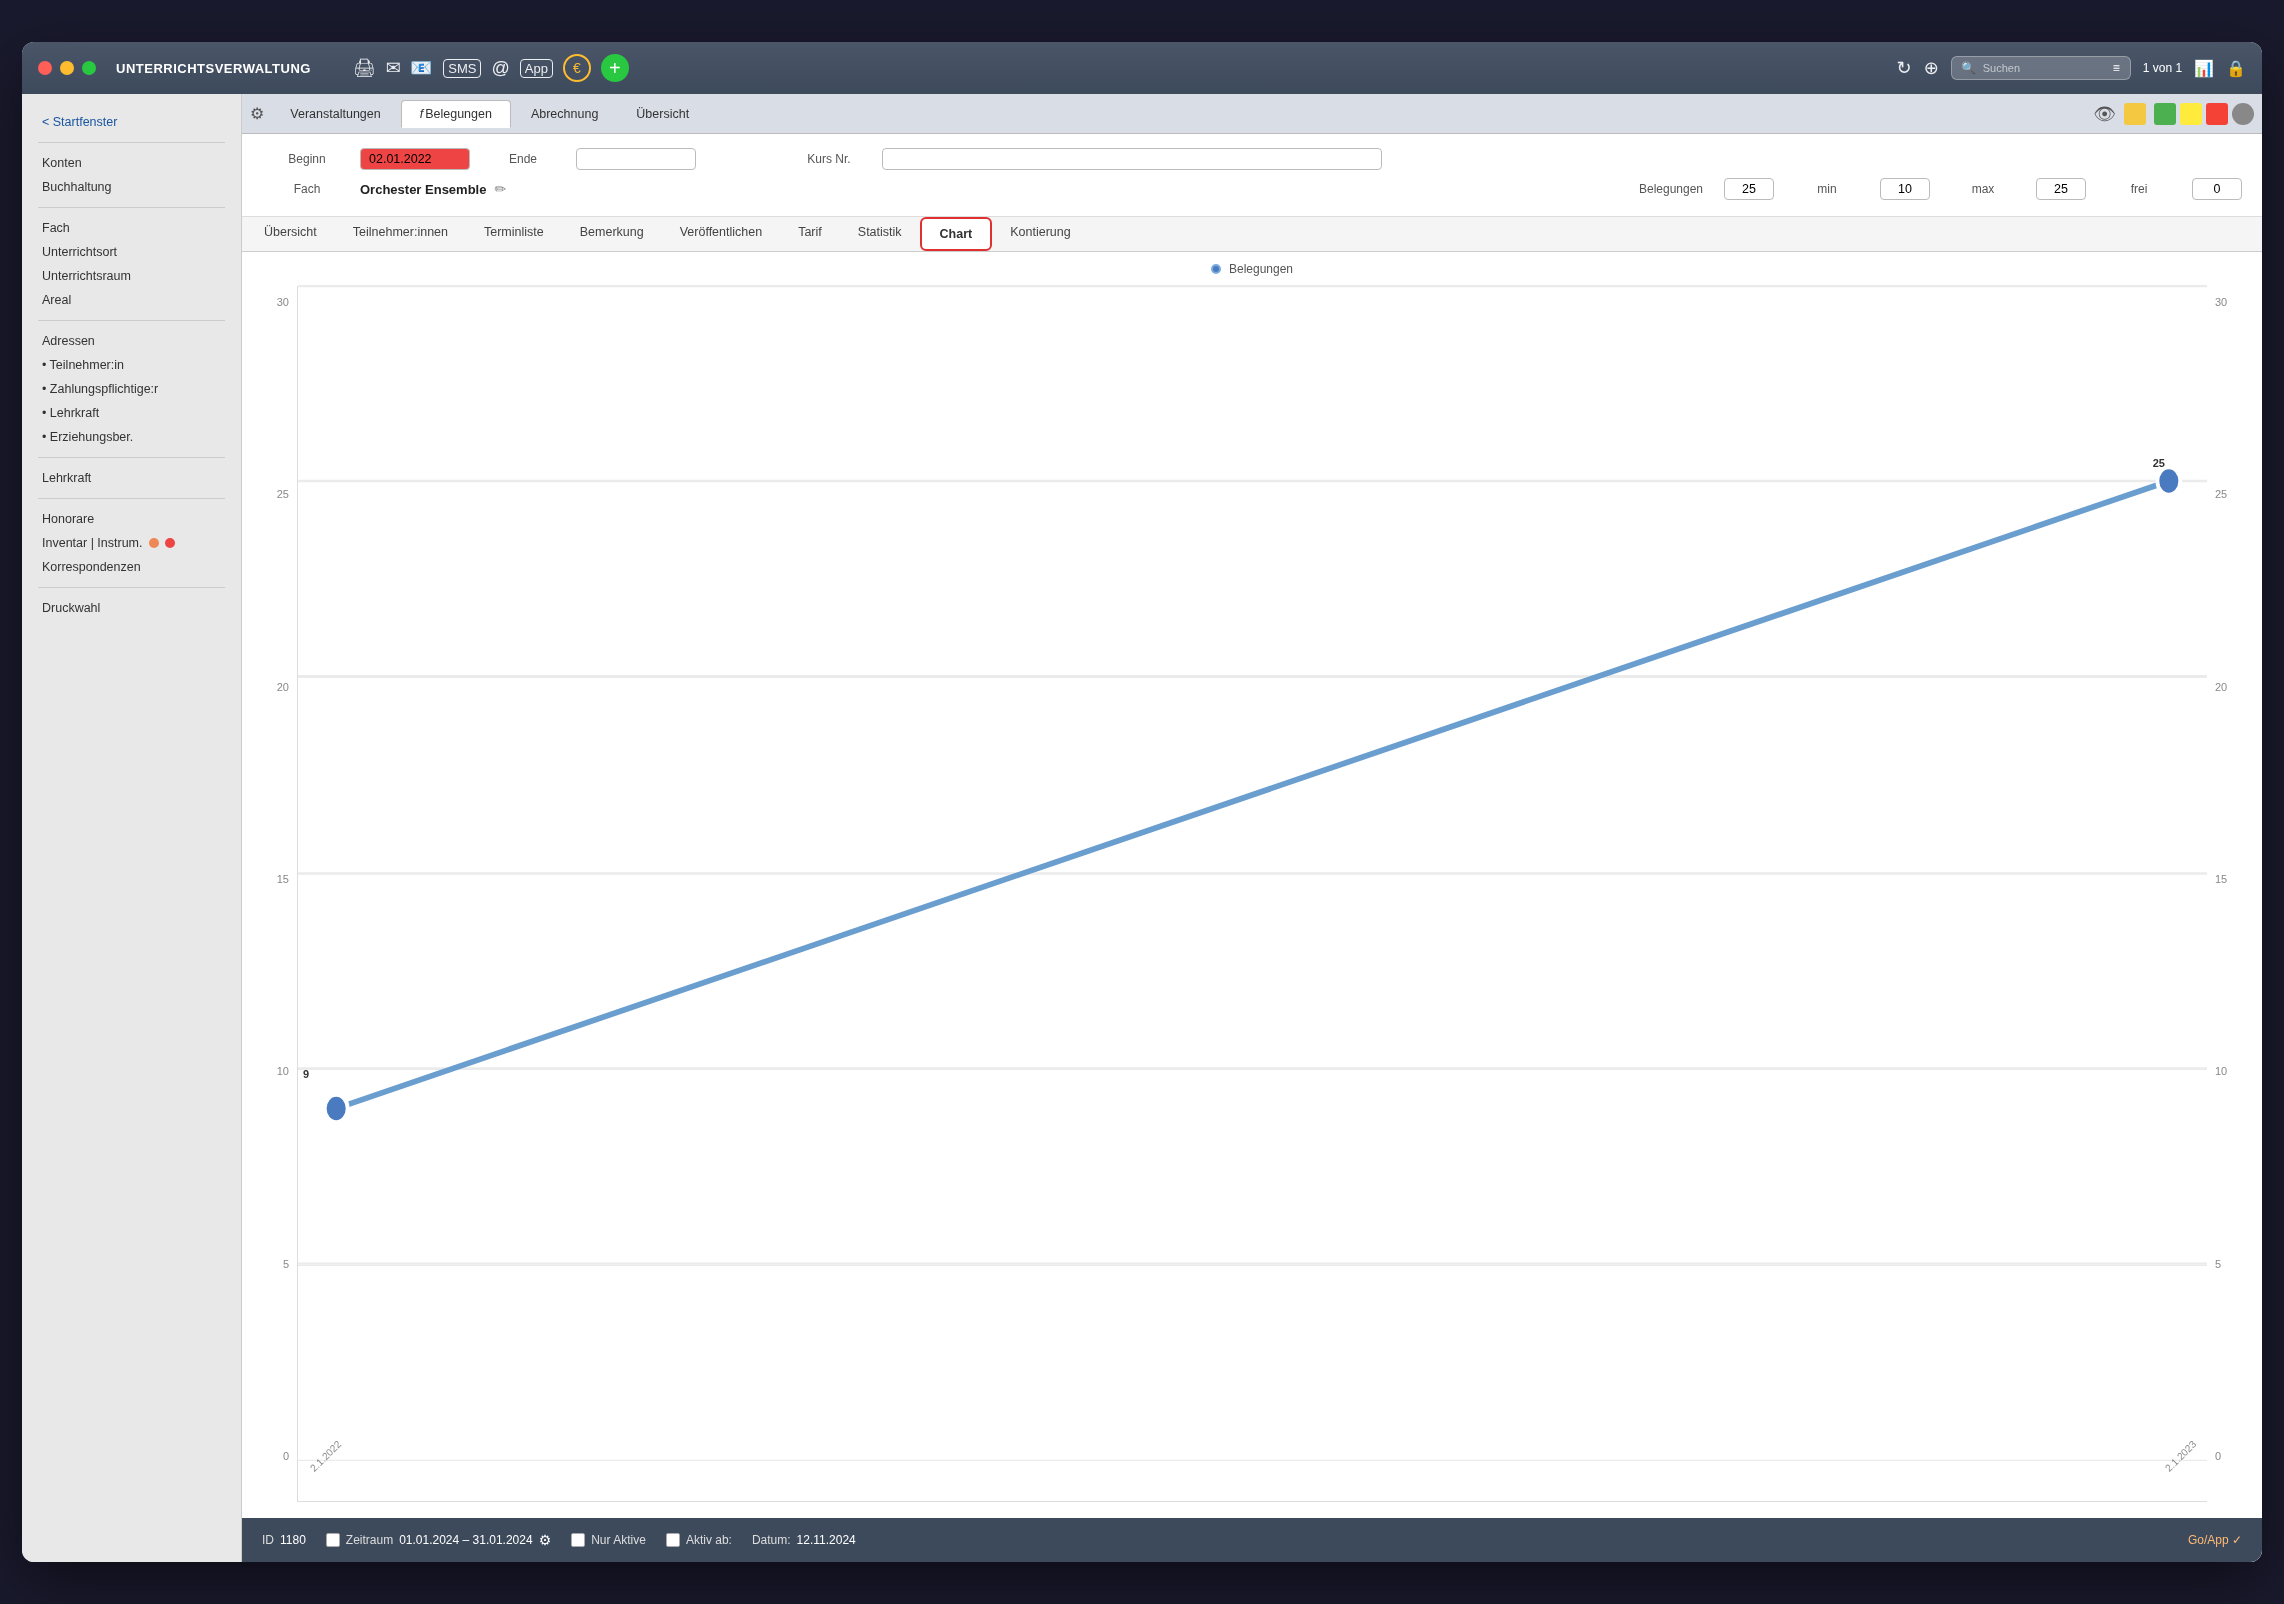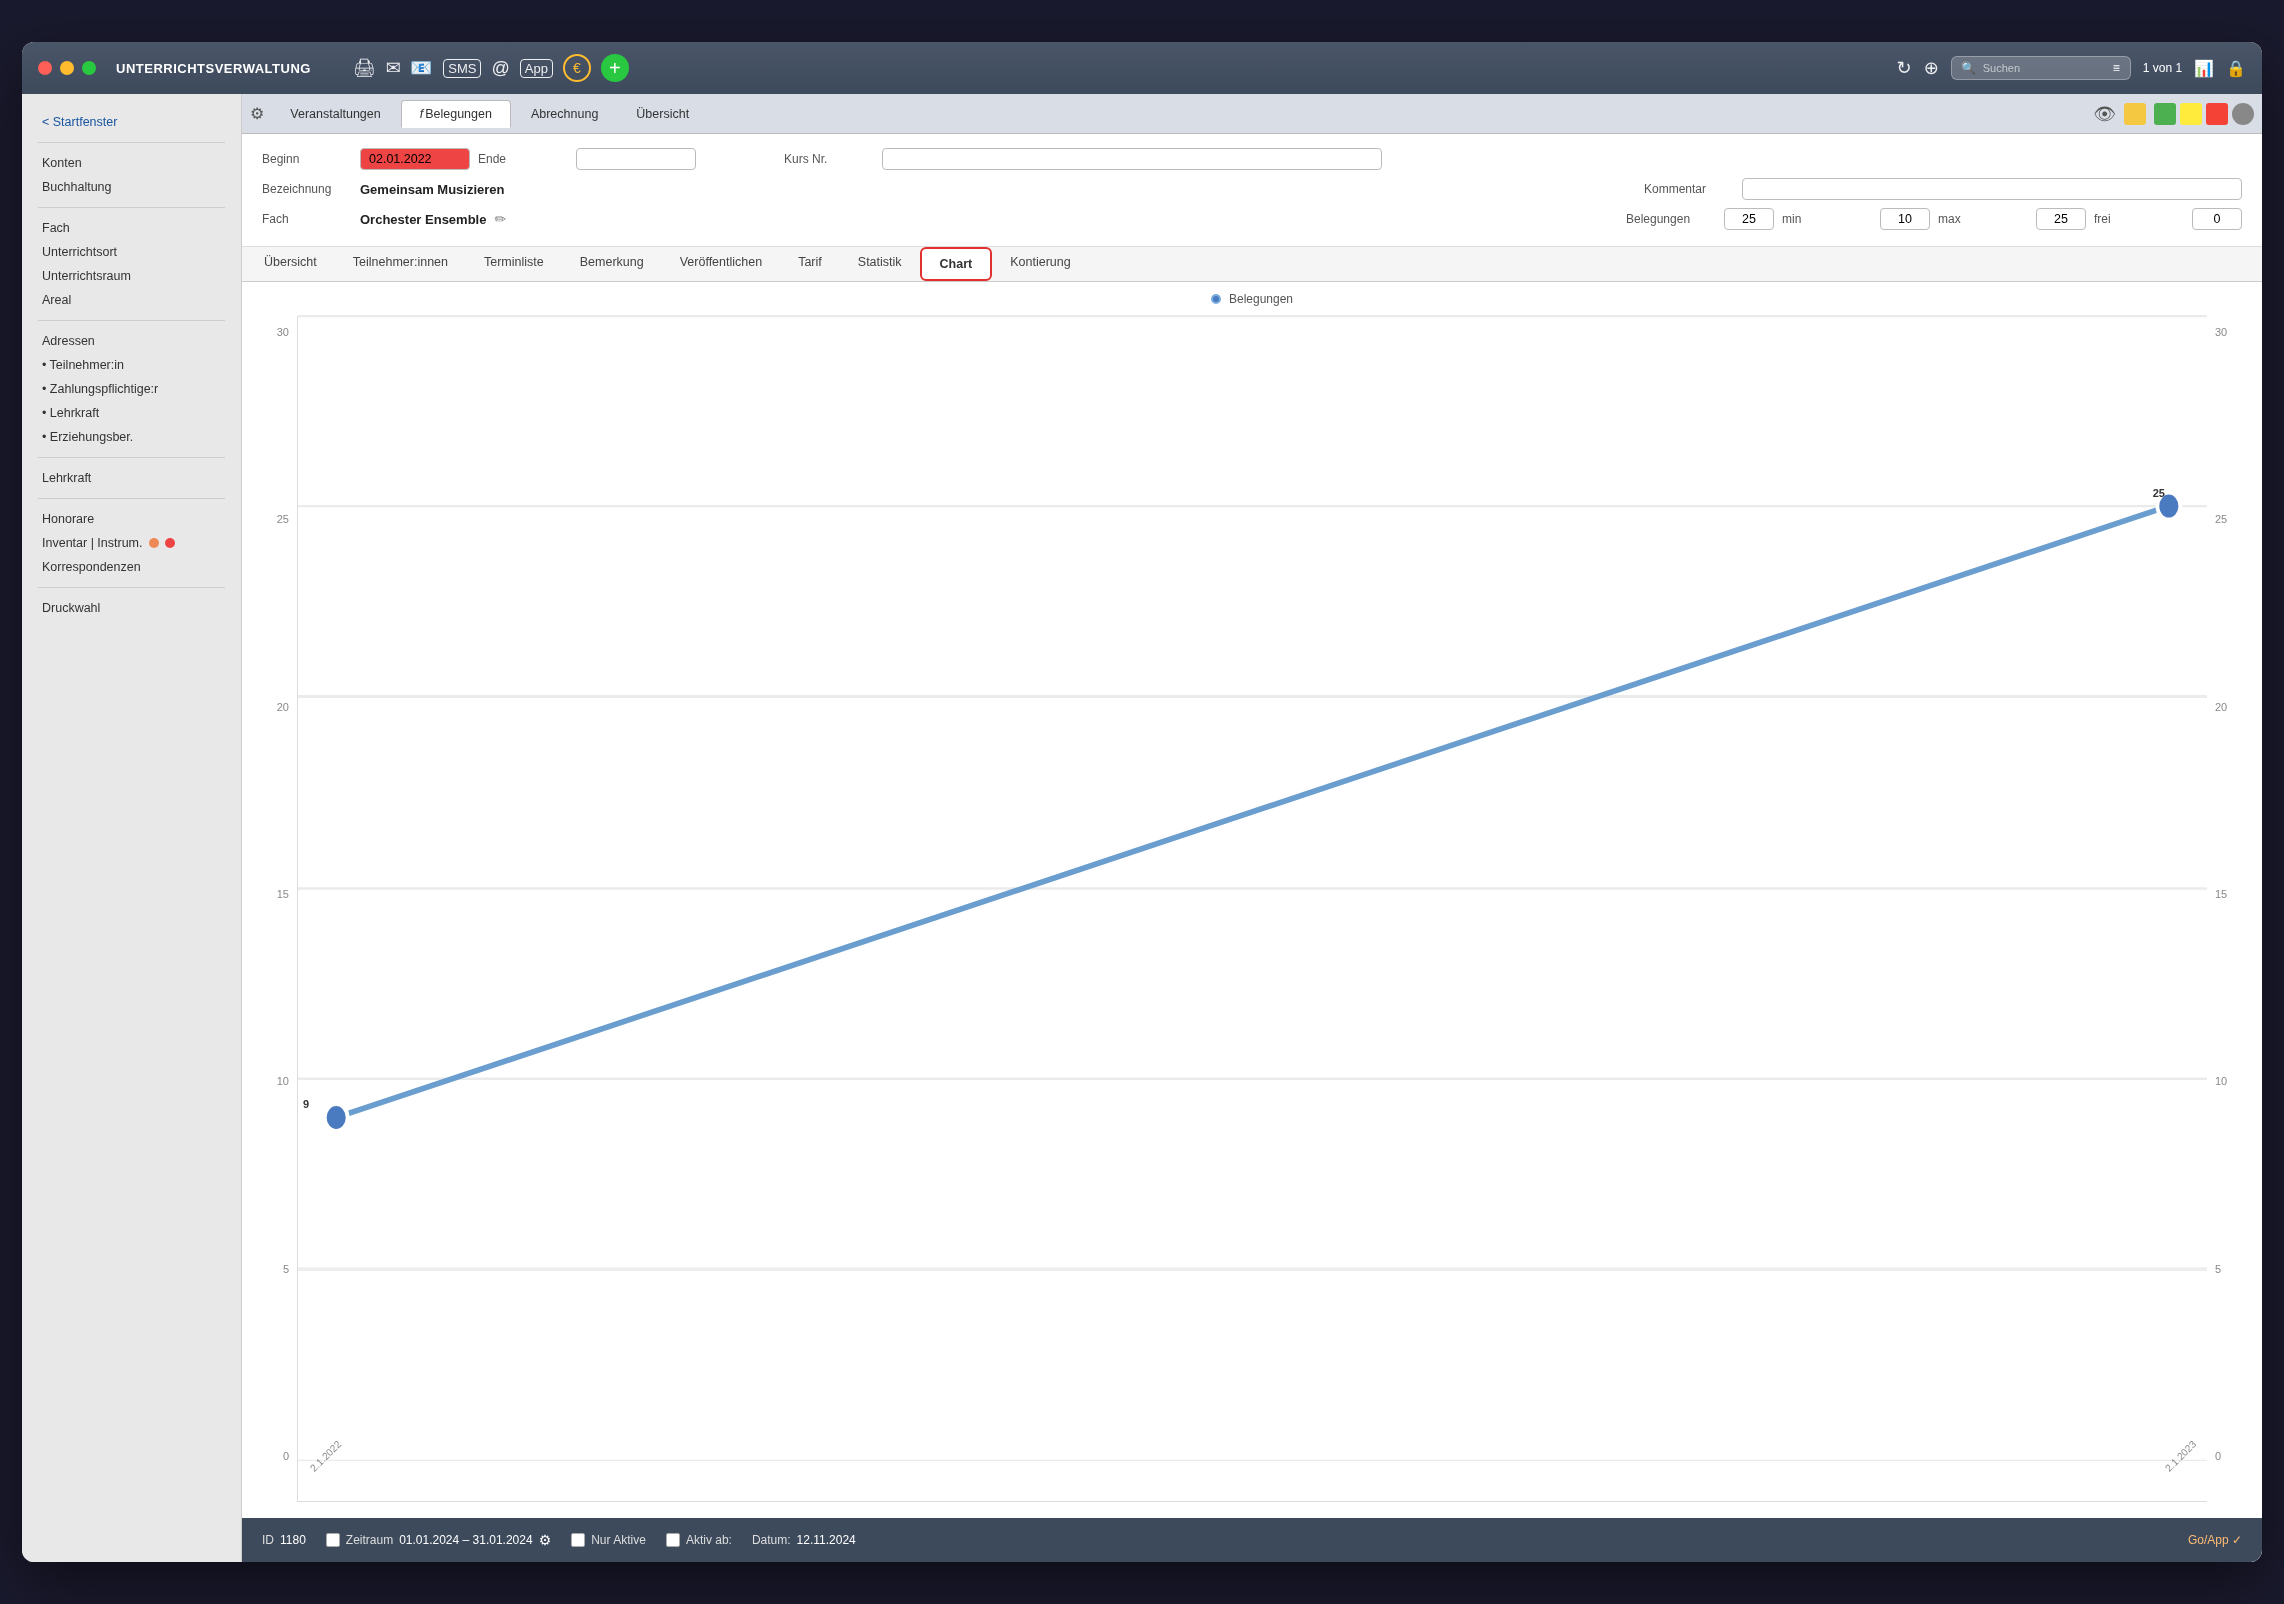--- a/index.html
+++ b/index.html
@@ -212,21 +212,21 @@
     }
     .form-row {
       display: flex;
       align-items: center;
       margin-bottom: 8px;
       gap: 8px;
     }
     .form-label {
       font-size: 12px;
       color: #555;
-      text-align: left;
+      text-align: center;
       min-width: 90px;
     }
     .form-input {
       border: 1px solid #bbb;
       border-radius: 4px;
       padding: 3px 8px;
       font-size: 12.5px;
       background: white;
     }
     .form-input.date { width: 110px; background: #ef4444; }
@@ -515,28 +515,20 @@
           <span class="form-label">Beginn</span>
           <input class="form-input date" value="02.01.2022" style="">
           <span class="form-label">Ende</span>
           <input class="form-input" style="width: 120px;">
           <div class="form-row-right" style="margin-left:80px;">
             <span class="form-label">Kurs Nr.</span>
             <input class="form-input" style="width: 500px;">
           </div>
         </div>
         <div class="form-row">
-          <span class="form-label">Bezeichnung</span>
-          <span class="form-value">Gemeinsam Musizieren</span>
-          <div class="form-row-right" style="margin-left:auto;">
-            <span class="form-label">Kommentar</span>
-            <input class="form-input" style="width: 500px;">
-          </div>
-        </div>
-        <div class="form-row">
           <span class="form-label">Fach</span>
           <span class="form-value">Orchester Ensemble</span>
           <span class="edit-icon">✏</span>
           <div class="form-row-right" style="margin-left:auto;">
             <span class="form-label">Belegungen</span>
             <input class="num-input" value="25" style="">
             <span class="form-label">min</span>
             <input class="num-input" value="10" style="">
             <span class="form-label">max</span>
             <input class="num-input" value="25" style="">

